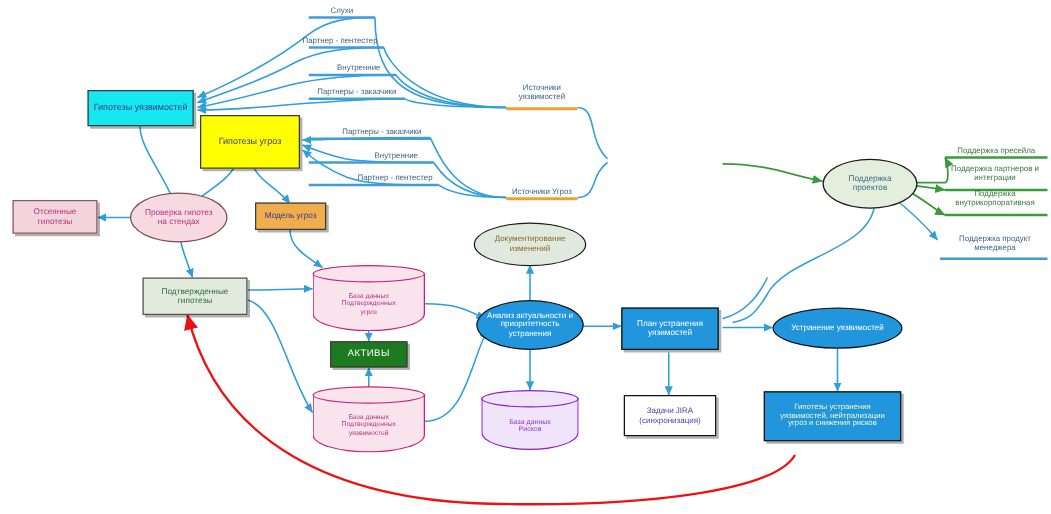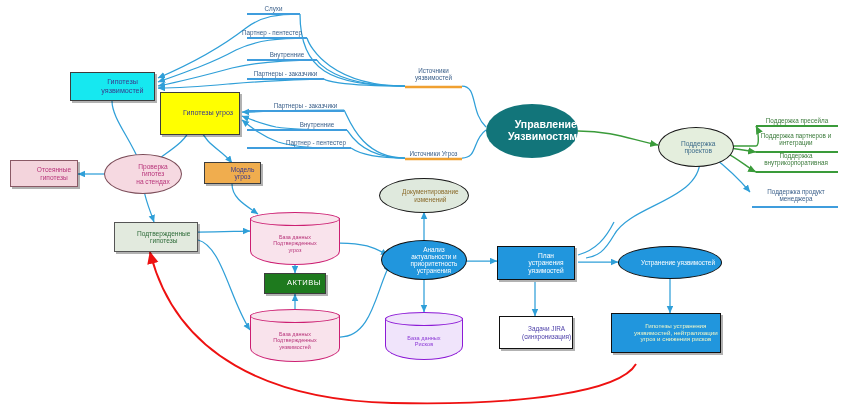--- a/index.html
+++ b/index.html
@@ -1,19 +1,19 @@
 <!DOCTYPE html>
 <html><head>
 <meta charset="utf-8">
 <style>
   html,body{margin:0;padding:0;background:#ffffff;}
   body{font-family:"Liberation Sans","DejaVu Sans",sans-serif;}
   #canvas{position:relative;width:841px;height:411px;background:#fff;overflow:hidden;}
   #wires{position:absolute;left:0;top:0;width:841px;height:411px;}
-  .node{position:absolute;box-sizing:border-box;display:flex;align-items:center;justify-content:flex-start;text-align:center;line-height:1.12;padding-left:20px;}
+  .node{position:absolute;box-sizing:border-box;display:flex;align-items:center;justify-content:center;text-align:center;line-height:1.12;}
   .rect{border:1px solid #555;box-shadow:2px 2px 0 rgba(0,0,0,.30);}
   .ellipse{border:1px solid #1a1a1a;border-radius:50%;}
   .txt{display:block;padding:0 2px;}
   
   .n-hyp-vuln{background:#16e8f0;border-color:#3d3d3d;color:#3a3a8c;font-size:7.2px;}
   .n-hyp-threat{background:#ffff00;border-color:#3d3d3d;color:#3a3a8c;font-size:7.2px;}
   .n-dropped{background:#f3d4dc;border-color:#8a5a66;color:#b8347a;font-size:6.6px;}
   .n-check{background:#f6d9e1;border-color:#7b4c58;color:#b8347a;font-size:6.6px;}
   .n-threatmodel{background:#f0ad4e;border-color:#3d3d3d;color:#3a3a8c;font-size:6.6px;}
   .n-confirmed{background:#e2eade;border-color:#555;color:#2f6c3a;font-size:6.6px;}
@@ -276,26 +276,20 @@
   </div>
 
   <div class="node rect n-hypfix" style="left:611px;top:313px;width:110px;height:40px;">
     <span class="txt">
       <span>Гипотезы устранения</span><br>
       <span>уязвимостей, нейтрализации</span><br>
       <span>угроз и снижения рисков</span>
     </span>
   </div>
 
-  <div class="node ellipse n-center" style="left:486px;top:104px;width:92px;height:54px;">
-    <span class="txt">
-      <span>Управление</span><br>
-      <span>Уязвимостями</span>
-    </span>
-  </div>
 
   <div class="node ellipse n-support" style="left:658px;top:127px;width:76px;height:40px;">
     <span class="txt">
       <span>Поддержка</span><br>
       <span>проектов</span>
     </span>
   </div>
 
   <div class="blabel" style="left:756px;top:117px;width:82px;color:#3a7a3a;">Поддержка пресейла</div>
   <div class="blabel two" style="left:752px;top:132px;width:88px;color:#3a7a3a;">

